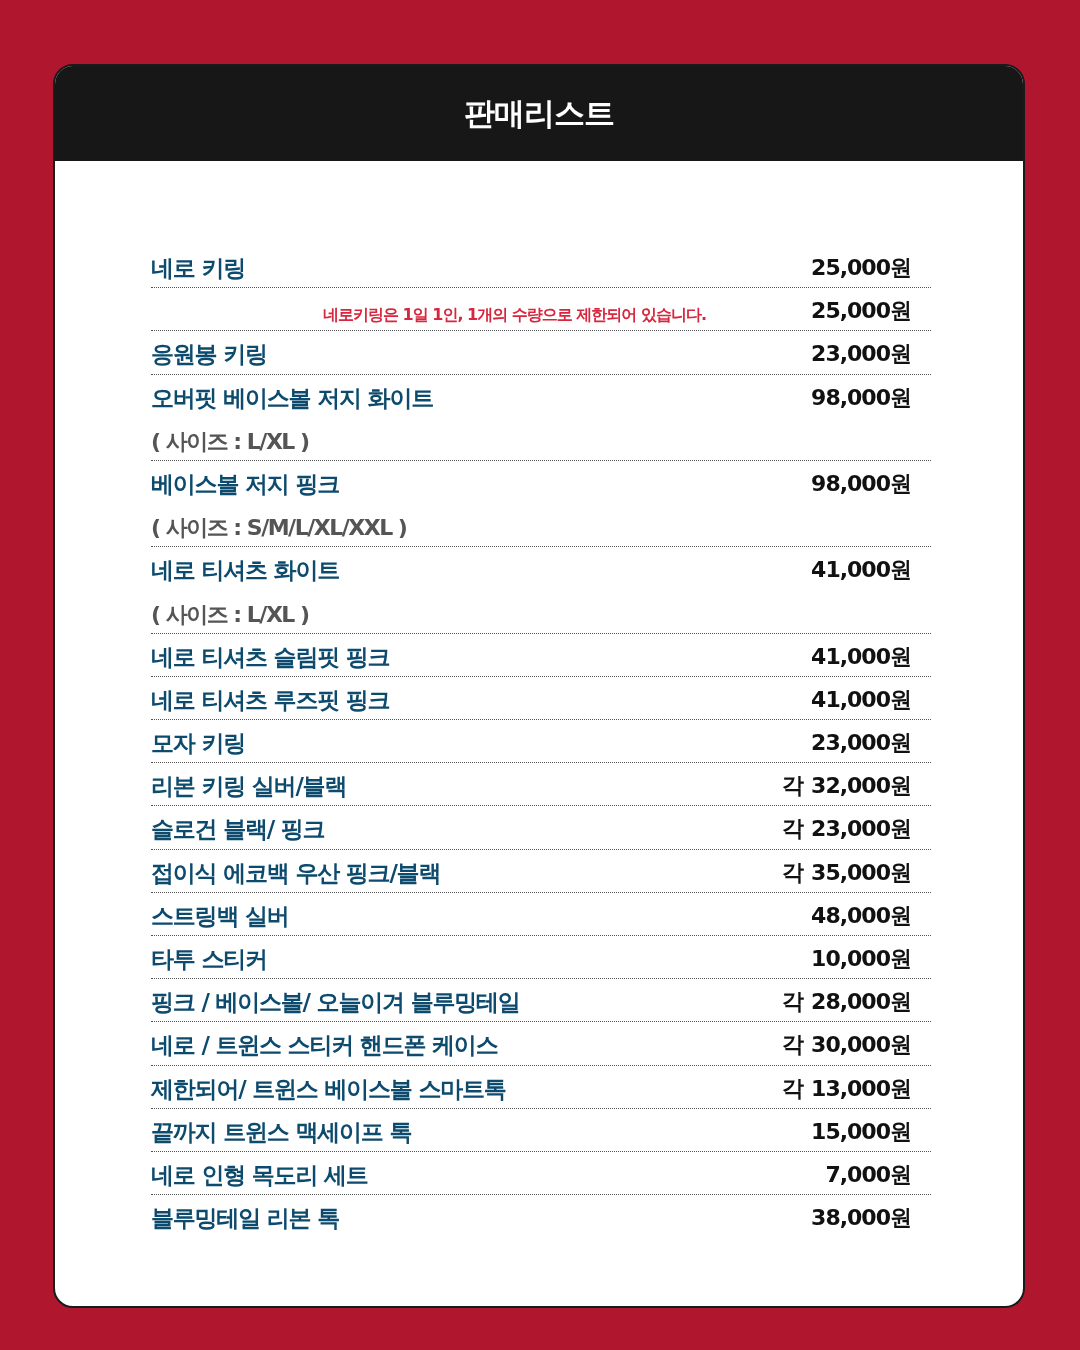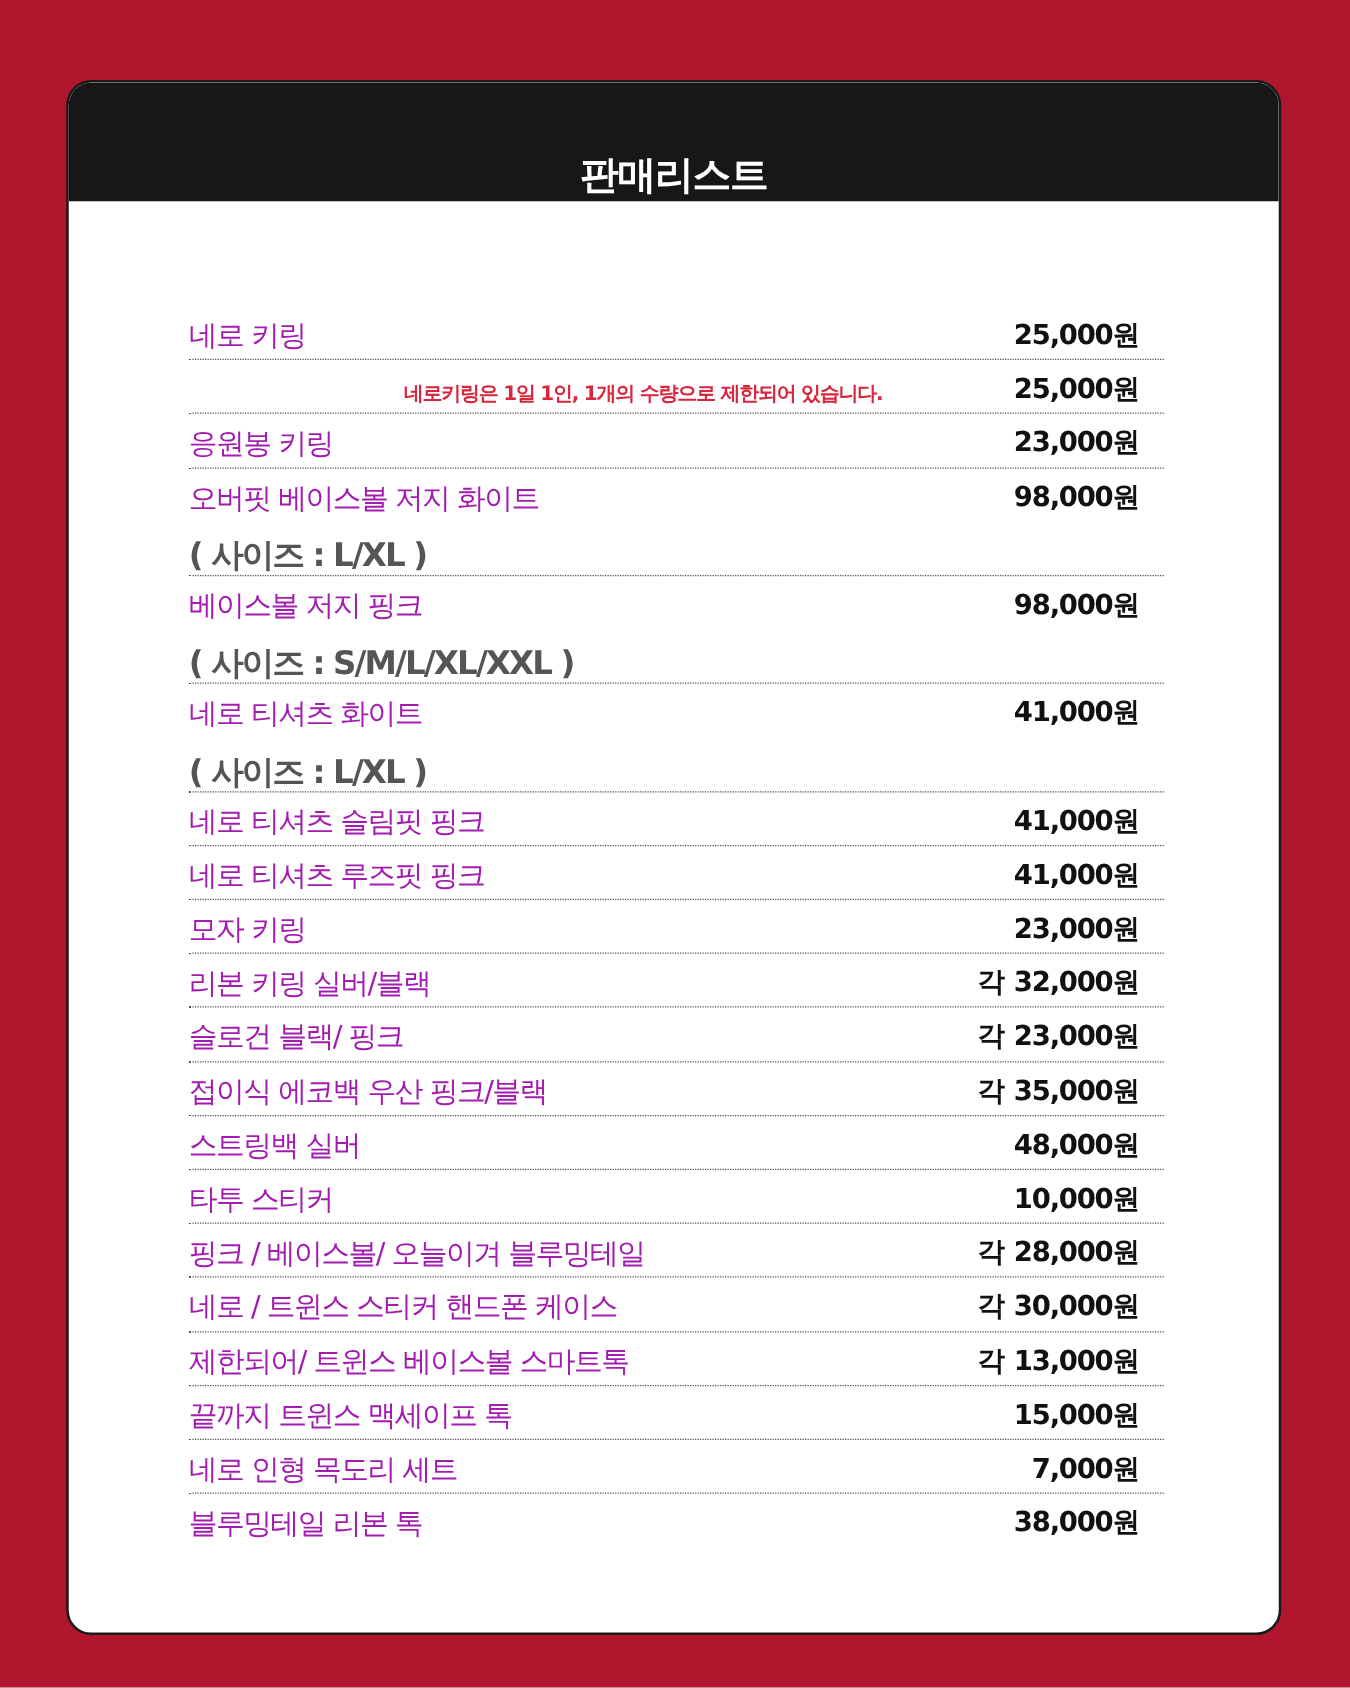--- a/index.html
+++ b/index.html
@@ -16,48 +16,48 @@
     width: 972px; height: 1244px;
     background: #ffffff;
     border: 2px solid #1a1a1a;
     border-radius: 20px;
     overflow: hidden;
     box-sizing: border-box;
   }
   .card-header {
     height: 95px;
     background: #181717;
-    display: flex; align-items: flex-end; justify-content: center;
+    display: flex; align-items: center; justify-content: center;
   }
   .card-title {
     color: #ffffff;
     font-size: 31px;
     font-weight: bold;
     letter-spacing: -1px;
   }
   .list {
     position: absolute;
     left: 96px; top: 179px;
     width: 780px;
   }
   .row {
     height: 43.2px;
     position: relative;
     box-sizing: border-box;
   }
   .row.sep { border-bottom: 1.5px dotted #555; }
   .row-name {
     position: absolute; left: 0; top: 8px;
-    font-size: 23px; font-weight: normal; color: #a21caf;
+    font-size: 23px; font-weight: bold; color: #0c4a6e;
     letter-spacing: -1.2px;
     white-space: nowrap;
   }
   .row-sub {
     position: absolute; left: 0; top: 9px;
-    font-size: 26px; font-weight: bold; color: #555;
+    font-size: 22px; font-weight: bold; color: #555;
     letter-spacing: -1.5px;
     white-space: nowrap;
   }
   .row-note {
     position: absolute; left: 172px; top: 12px;
     font-size: 16px; font-weight: bold; color: #D7263D;
     letter-spacing: -1px;
     white-space: nowrap;
     margin-top: 48px;
   }

